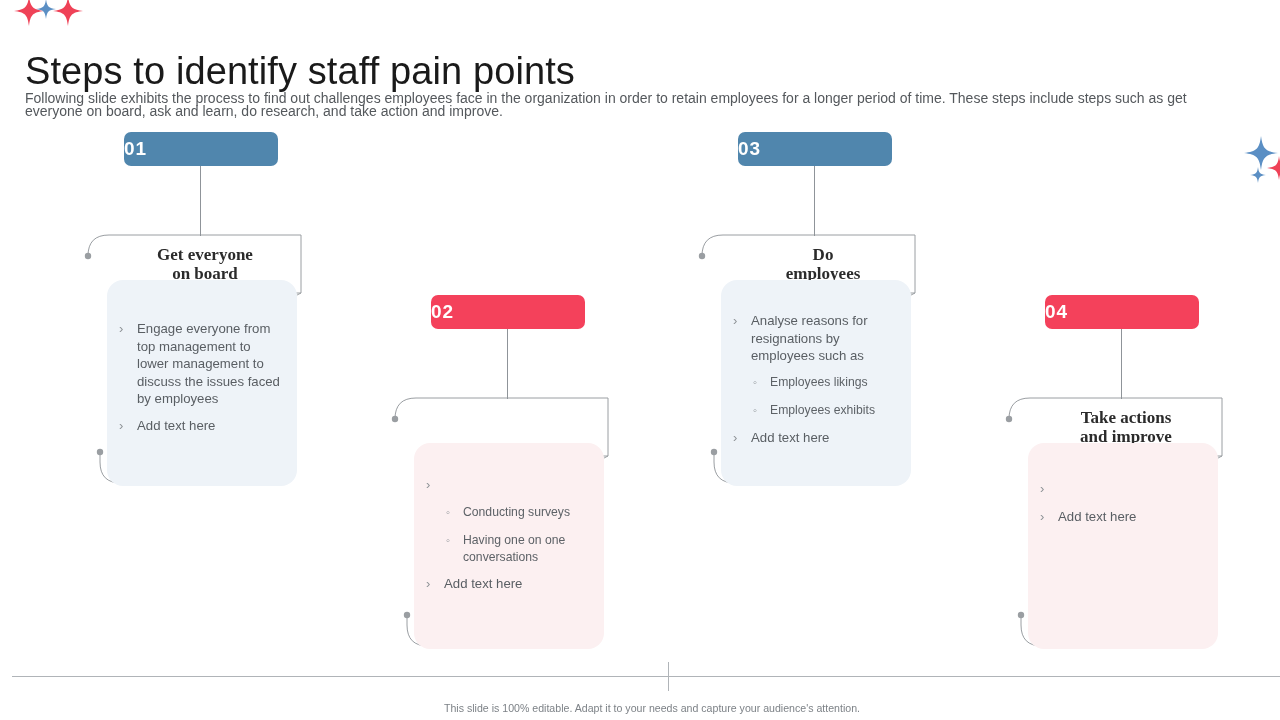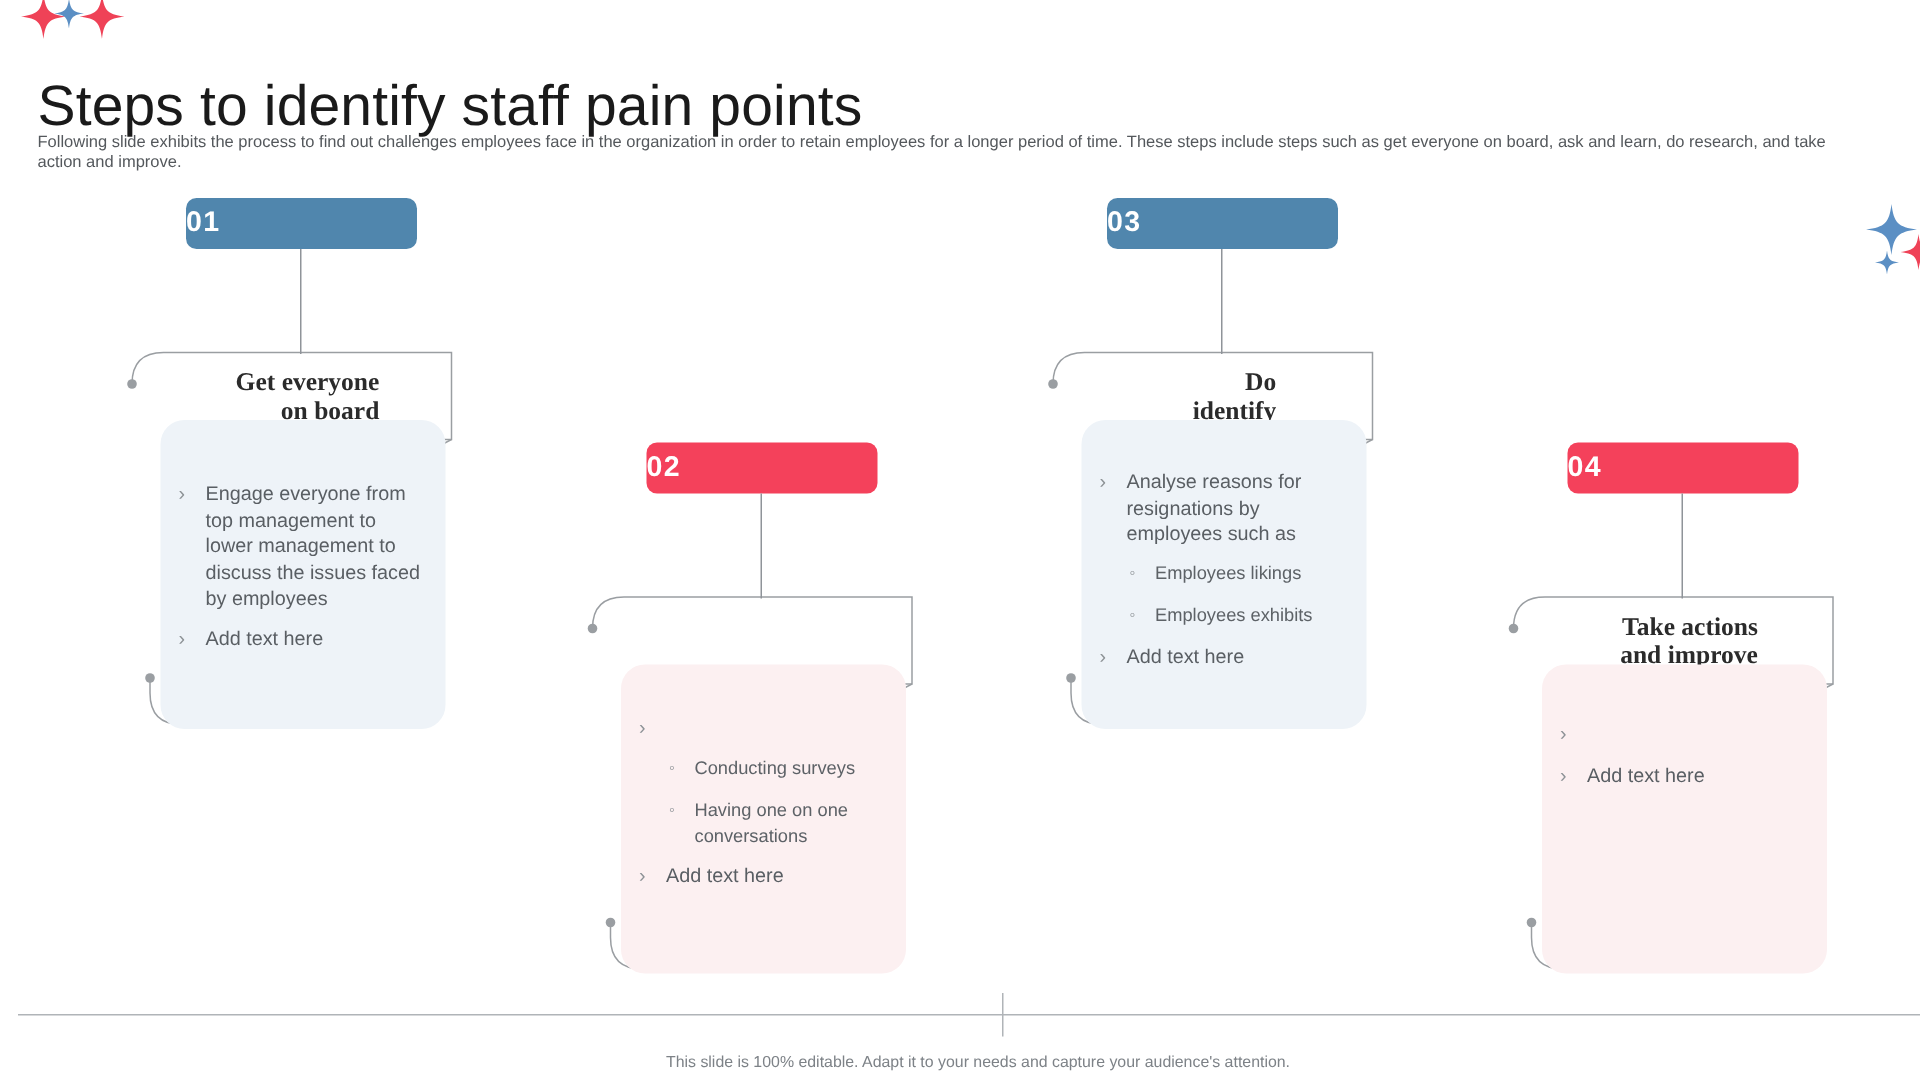--- a/index.html
+++ b/index.html
@@ -16,40 +16,40 @@
   .star svg{display:block;}
 
   
   #page-title{
     position:absolute;left:13px;top:23px;
     font-size:38px;line-height:46px;font-weight:400;color:#1a1a1a;
     letter-spacing:0.1px;white-space:nowrap;
   }
   #page-subtitle{
     position:absolute;left:13px;top:78px;width:1200px;
-    font-size:11px;line-height:13px;color:#54585c;
+    font-size:14px;line-height:13px;color:#54585c;
   }
 
   
   .step{position:absolute;}
   .badge{
     position:absolute;left:0;top:0;width:154px;height:34px;border-radius:7px;
     display:flex;align-items:center;
     color:#ffffff;font-size:19px;font-weight:700;letter-spacing:1px;
   }
   .badge.blue{background:#5086ad;}
   .badge.red{background:#f4415b;}
 
   .stem{position:absolute;width:1px;background:#8f9499;}
 
   
   .title-box{
     position:absolute;
     display:flex;align-items:center;justify-content:center;
-    text-align:right;
+    text-align:center;
     font-family:"Liberation Serif", serif;
     font-weight:700;font-size:17px;line-height:19.5px;color:#2b2b2b;
   }
 
   
   .body-panel{
     position:absolute;border-radius:16px;
     box-sizing:border-box;
   }
   .body-panel.blue{background:#eef3f8;}
@@ -201,21 +201,21 @@
       <circle cx="3" cy="124" r="3.2"></circle>
       <circle cx="15" cy="320" r="3.2"></circle>
     </svg>
     <div class="badge blue" style="left:39px;top:0px;">
       <span>03</span>
     </div>
     <div class="stem" style="left:115px;top:34px;height:70px;"></div>
     <div class="title-box" style="left:44px;top:104px;width:160px;height:56px;">
       <div>
         <div>Do</div>
-        <div>identify</div>
+        <div>employees</div>
       </div>
     </div>
     <div class="body-panel blue" style="left:22px;top:148px;width:190px;height:206px;">
       <div class="bullets" style="padding:32px 10px 0 12px;box-sizing:border-box;">
         <div class="bullet lvl1" style="margin-bottom:9px;">
           <span class="mk">›</span>
           <span class="tx">Analyse reasons for resignations by employees such as</span>
         </div>
         <div class="bullet lvl2" style="margin-bottom:11px;">
           <span class="mk">◦</span>

